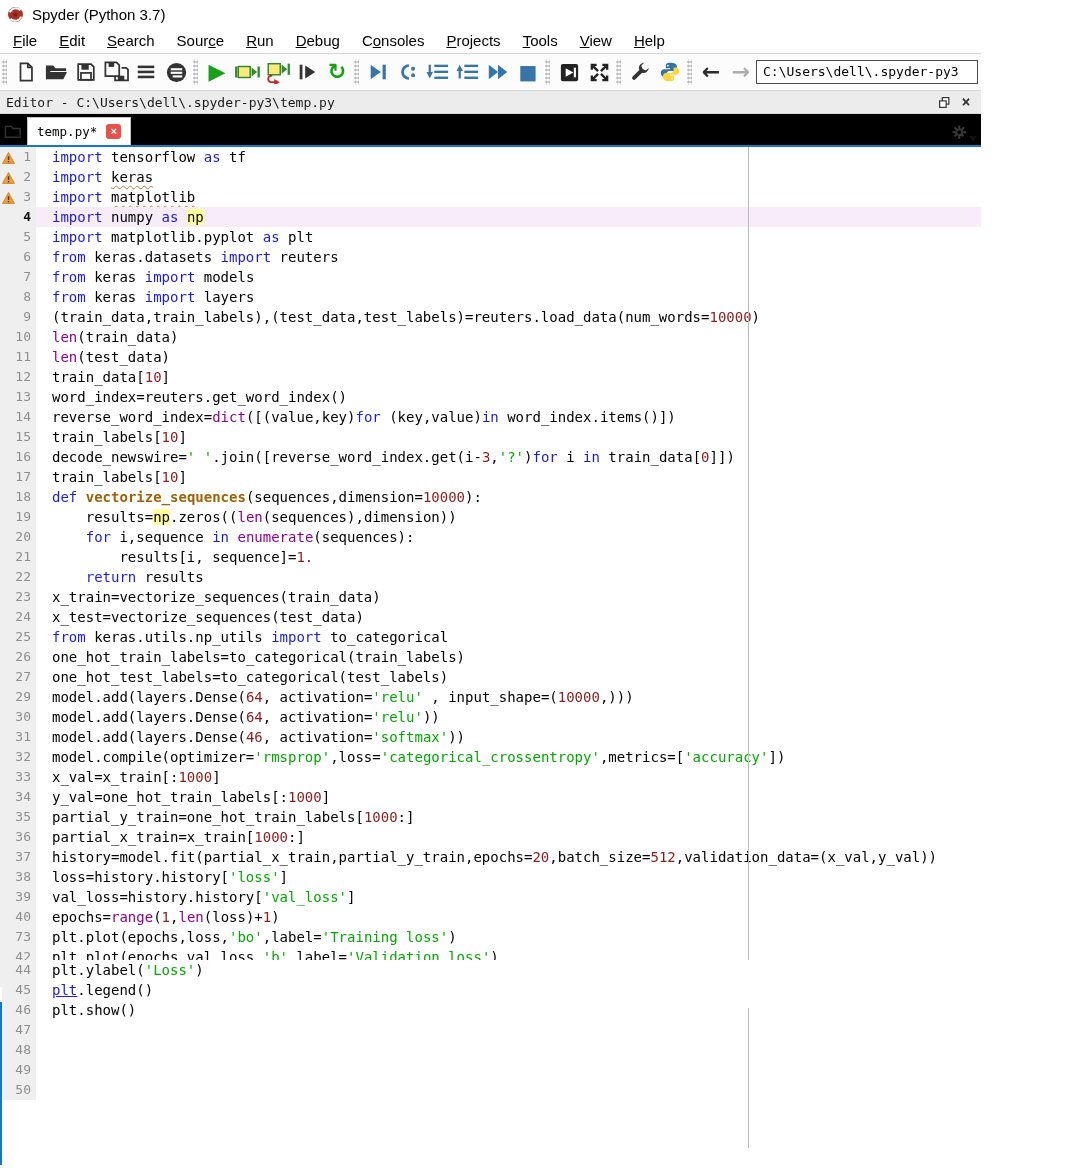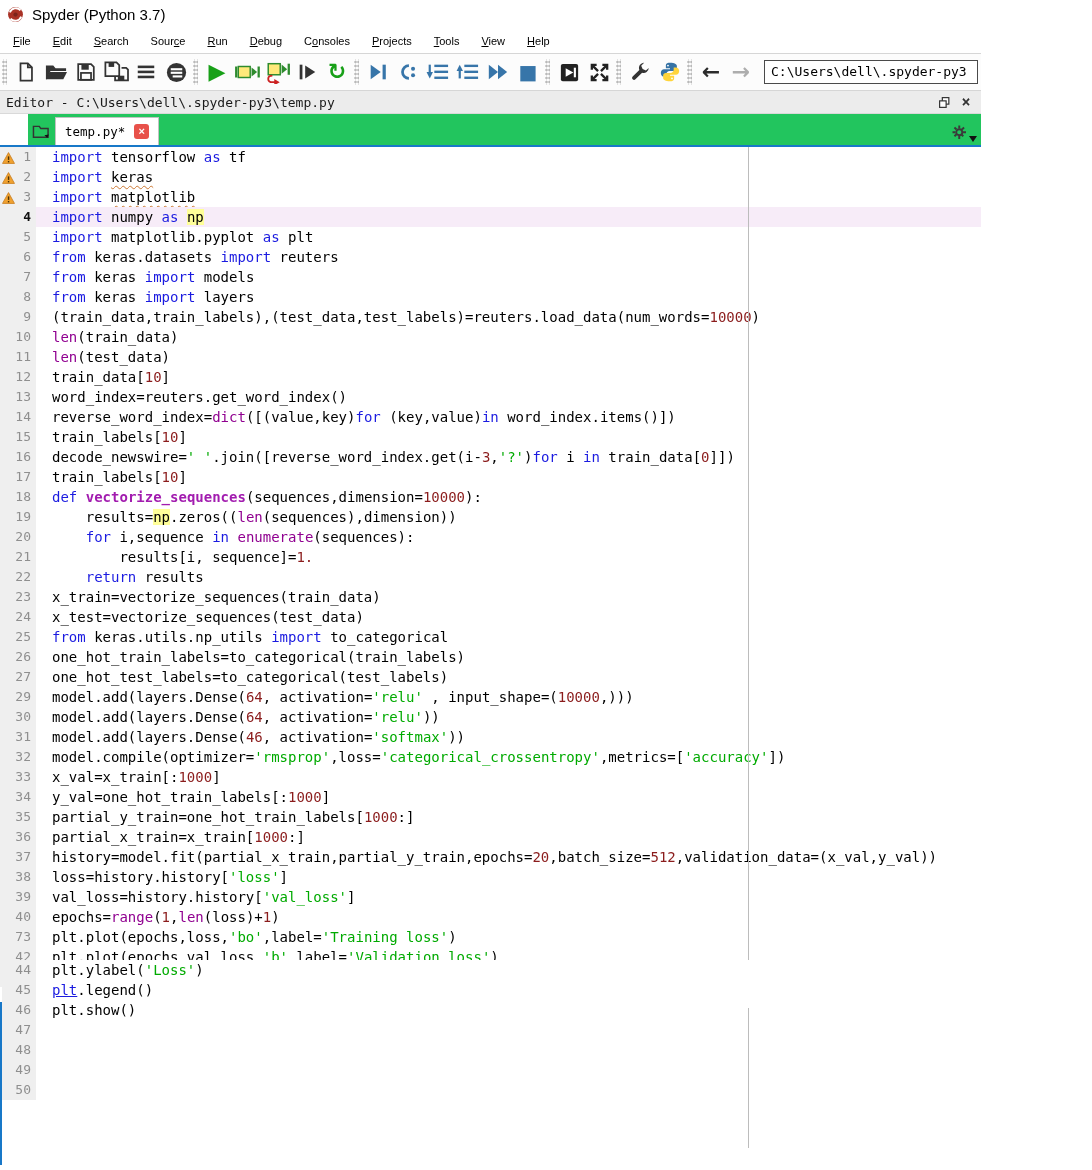--- a/index.html
+++ b/index.html
@@ -1,42 +1,42 @@
 <!DOCTYPE html>
 <html><head>
 <meta charset="utf-8">
 <style>
   html,body{margin:0;padding:0;background:#fff;}
   .window{position:relative;width:981px;height:1170px;background:#fff;overflow:hidden;
           font-family:"Liberation Sans",sans-serif;color:#000;}
   
   .titlebar{height:28px;display:flex;align-items:center;gap:8px;padding-left:7px;font-size:15px;}
-  .menubar{height:25px;display:flex;align-items:center;padding-left:2px;font-size:11px;
+  .menubar{height:25px;display:flex;align-items:center;padding-left:2px;font-size:15px;
            border-bottom:1px solid #d6d6d6;}
   .menu-item{padding:2px 11px;cursor:default;}
   .menu-item u{text-decoration:underline;}
   
   .toolbar{height:36px;display:flex;align-items:center;background:#fcfcfc;
            border-bottom:1px solid #d6d6d6;padding-right:3px;}
   .tb-groups{display:flex;align-items:center;height:100%;}
   .grip{width:5px;height:26px;margin:0 4px 0 2px;flex:none;
         background-image:radial-gradient(#b9b9b9 1px,transparent 1.2px);background-size:3px 4px;background-position:0 1px;}
   .tbtn{all:unset;width:30px;height:30px;display:flex;align-items:center;justify-content:center;flex:none;cursor:default;}
   .tbtn .glyph{font-family:"DejaVu Sans",sans-serif;line-height:1;}
   .svgi{display:flex;align-items:center;justify-content:center;}
   .svgi svg{display:block;}
-  .path-combo{flex:1;height:22px;margin-left:8px;border:1px solid #4a4a4a;background:#fff;
+  .path-combo{flex:1;height:22px;border:1px solid #4a4a4a;background:#fff;
               font:13px/22px "DejaVu Sans Mono",monospace;padding:0 6px;white-space:nowrap;overflow:hidden;}
   
   .ed-title{height:22px;background:#ececec;border-bottom:1px solid #d9d9d9;display:flex;align-items:center;
             font:13px "DejaVu Sans Mono",monospace;color:#1a1a1a;padding:0 6px;}
   .ed-title .spacer{flex:1;}
   .ed-title .wbtn{display:flex;align-items:center;justify-content:center;width:18px;height:18px;margin-left:4px;}
   .xglyph{font-size:15px;color:#333;font-weight:bold;line-height:1;}
-  .tabbar{height:31px;background:#22c55e;display:flex;align-items:flex-end;margin-left:28px;}
+  .tabbar{height:31px;background:#000000;display:flex;align-items:flex-end;}
   .browse-btn{width:27px;height:28px;display:flex;align-items:center;justify-content:center;}
   .tab{height:27px;background:#fff;border:1px solid #c2c2c2;border-bottom:none;display:flex;align-items:center;
        gap:9px;padding:0 9px;font:12.5px "DejaVu Sans Mono",monospace;}
   .tab-close{width:15px;height:15px;background:#e8514a;border-radius:3px;color:#fff;font:bold 11px/15px "Liberation Sans",sans-serif;
              text-align:center;}
   .tab-gear{margin-left:auto;margin-bottom:3px;margin-right:4px;display:flex;align-items:flex-end;}
   
   .ed-area{position:absolute;left:0;top:145px;width:1092px;height:1025px;background:#fff;}
   .blue-top{position:absolute;left:0;top:0;width:1092px;height:2px;background:var(--accent);}
   .pane{position:absolute;left:0;top:2px;width:1056px;height:855px;overflow:hidden;background:#fff;}
@@ -46,21 +46,21 @@
   .vguide{position:absolute;width:1px;background:#bcbcbc;}
   .row{height:20px;display:flex;}
   .gut{width:36px;flex:none;background:#efefef;text-align:right;padding-right:5px;box-sizing:border-box;
        color:#8f8f8f;font:13px/20px "DejaVu Sans Mono",monospace;position:relative;}
   .pane-bottom .gut{width:34px;}
   .gut .warn{position:absolute;left:2px;top:3px;}
   .gcur{color:#111;font-weight:bold;}
   .code{flex:1;font:14px/20px "DejaVu Sans Mono",monospace;white-space:pre;padding-left:16px;color:#000;}
   .row.cur .code{background:var(--curline);}
   .tk-k{color:var(--kw);} .tk-b{color:var(--bi);} .tk-s{color:var(--str);} .tk-n{color:var(--num);}
-  .tk-d{font-weight:bold;color:#a21caf;}
+  .tk-d{font-weight:bold;color:#a16207;}
   .tk-hl{background:var(--occ);}
   .tk-w{text-decoration:underline wavy #cc7832;text-decoration-thickness:1px;text-underline-offset:3px;}
   .tk-lk{color:var(--kw);text-decoration:underline;}
   
   .flagstrip{position:absolute;left:1056px;width:15px;background:#fbfbfb;border-left:1px solid #e6e6e6;box-sizing:border-box;}
   .flag{position:absolute;left:3px;width:9px;height:4px;border-radius:1px;}
   .sbar{position:absolute;left:1071px;width:21px;background:#f0f0f0;}
   .sb-arrow{position:absolute;left:0;width:21px;height:16px;display:flex;align-items:center;justify-content:center;}
   .sb-thumb{position:absolute;left:1px;width:19px;background:#cdcdcd;}
 </style>

